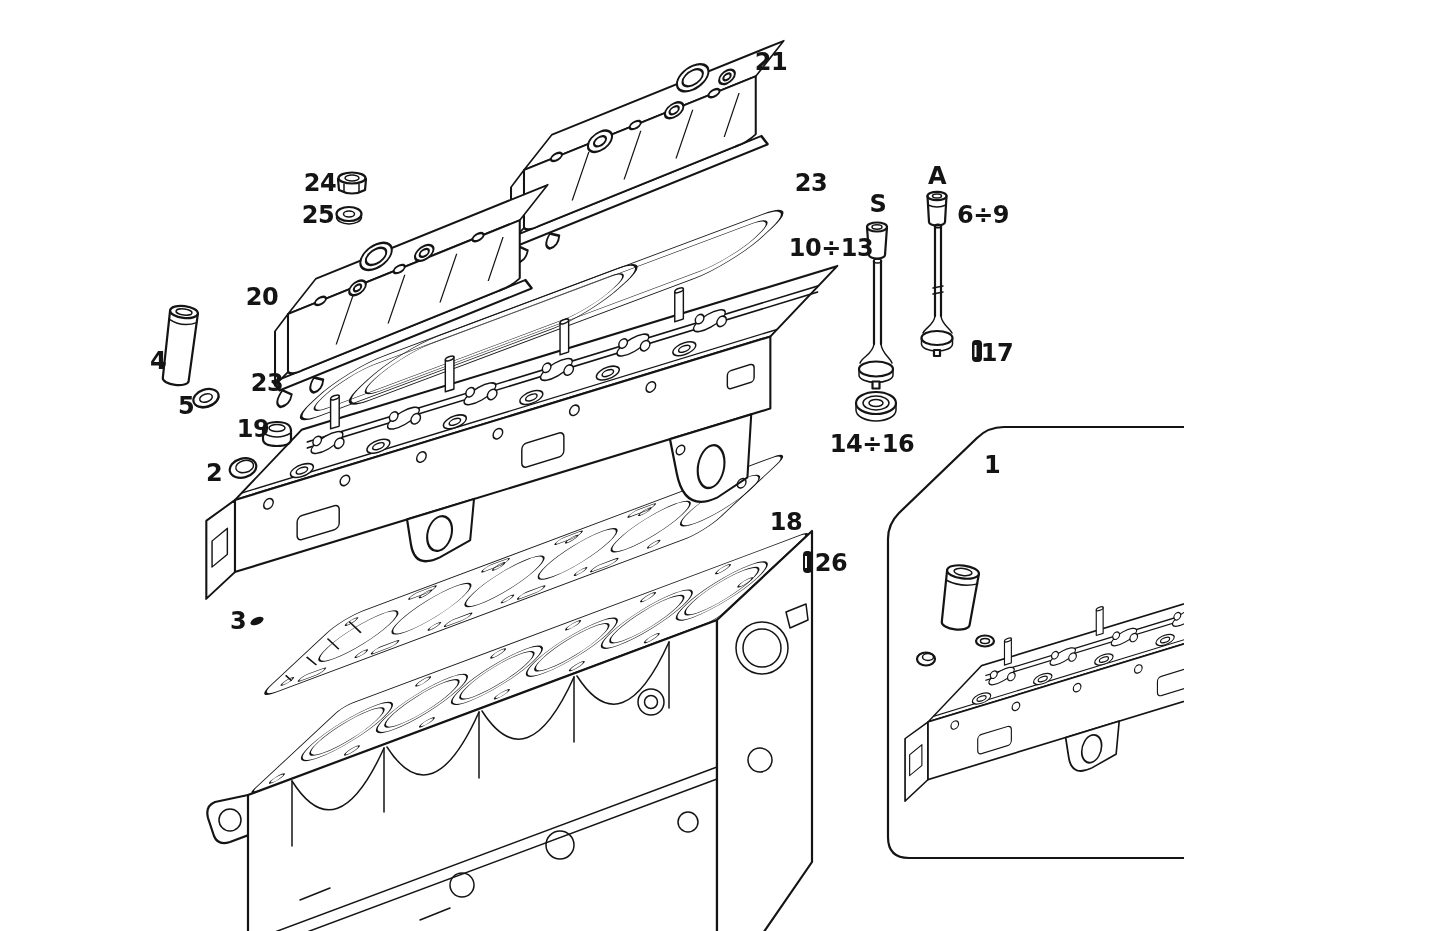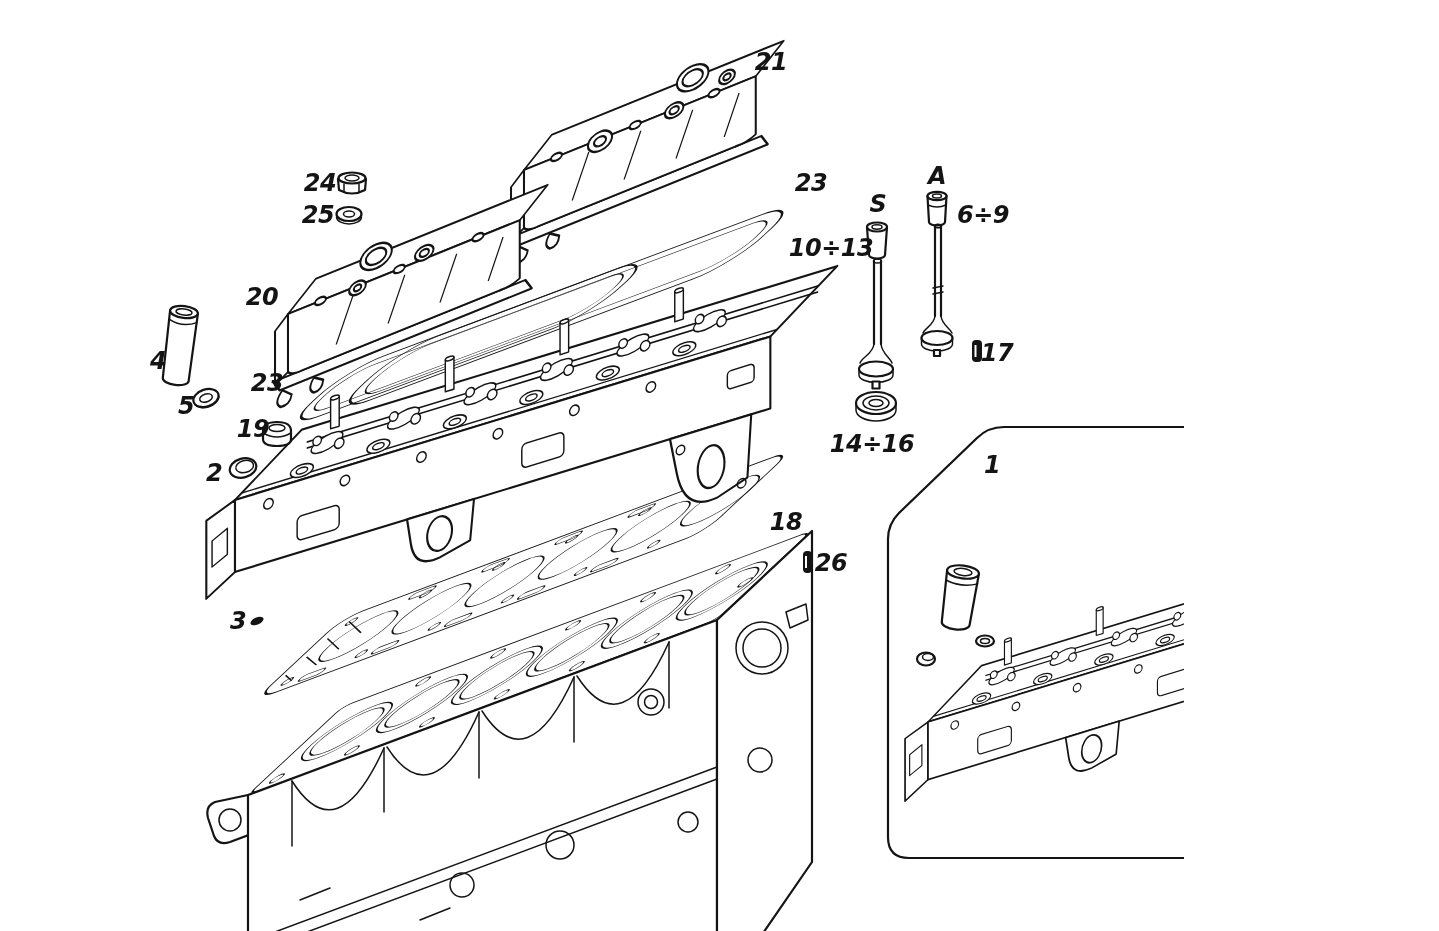--- a/index.html
+++ b/index.html
@@ -1,17 +1,17 @@
 <!DOCTYPE html>
 <html><head>
 <meta charset="utf-8">
 <style>
   html,body{margin:0;padding:0;background:#fff;}
   .stage{position:relative;width:1184px;height:931px;background:#ffffff;overflow:hidden;
-         font-family:"DejaVu Sans", sans-serif;font-style:italic;}
+         font-family:"DejaVu Sans", sans-serif;}
   svg{display:block;position:absolute;left:0;top:0;}
   text.callout{font-family:"DejaVu Sans", sans-serif;font-weight:bold;font-size:24px;
                fill:#141414;letter-spacing:-0.5px;}
   .ln{stroke:#141414;fill:none;stroke-width:2.2;stroke-linejoin:round;stroke-linecap:round;}
   .solid{stroke:#141414;fill:#ffffff;stroke-width:2.2;stroke-linejoin:round;}
   .thin{stroke:#141414;fill:none;stroke-width:1.5;stroke-linejoin:round;stroke-linecap:round;}
   .dark{fill:#141414;stroke:none;}
 </style>
 </head>
 <body>

